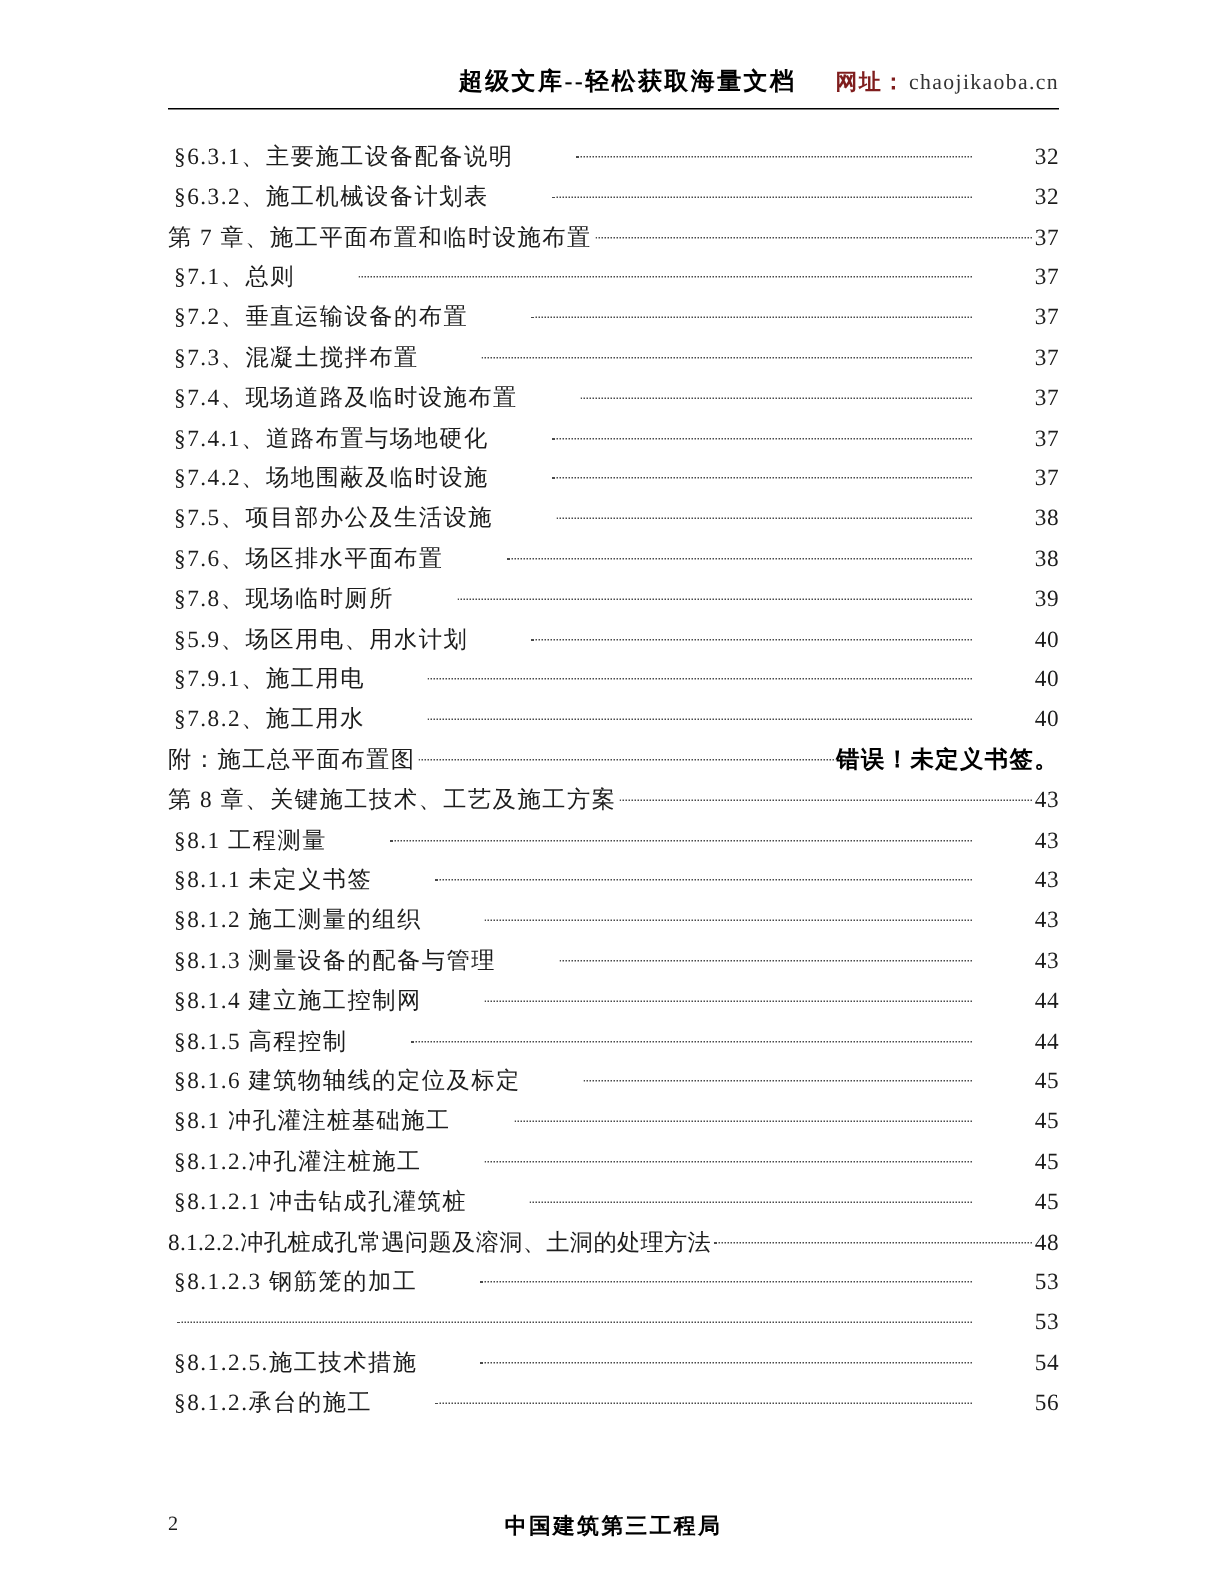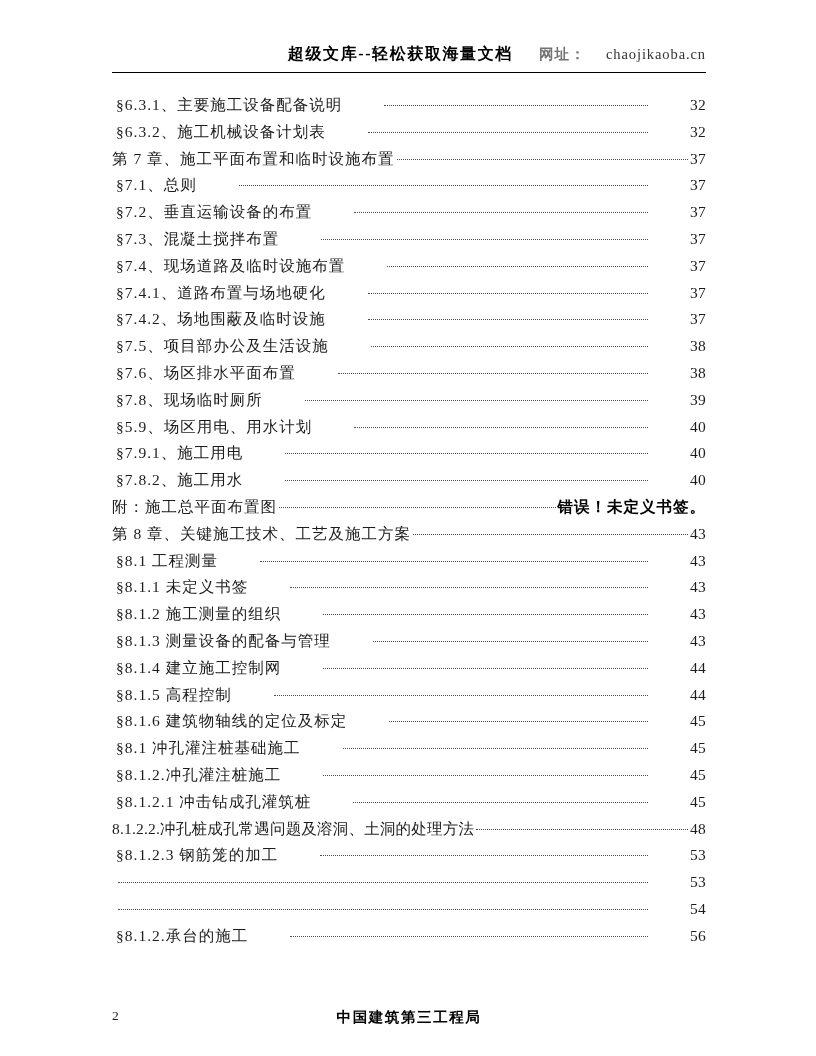--- a/index.html
+++ b/index.html
@@ -37,28 +37,28 @@
     font-weight: bold;
     font-size: 16px;
     letter-spacing: 1.6px;
     color: #000;
   }
   .header-gap { display: inline-block; width: 26px; }
   .header-url-label {
     font-weight: bold;
     font-size: 14.5px;
     letter-spacing: 1.2px;
-    color: #737373;
+    color: #7f1d1d;
   }
   .header-url-value {
     font-size: 14.5px;
     font-family: "Liberation Serif", "DejaVu Serif", serif;
     letter-spacing: 0.9px;
     color: #333;
-    margin-left: 20px;
+    margin-left: 2px;
     text-align: center;
   }
   .header-rule {
     position: absolute;
     left: 0;
     top: 28px;
     width: 594px;
     height: 0;
     border-top: 1.6px solid #000;
   }
@@ -301,20 +301,21 @@
       <div class="toc-row indent">
         <span class="toc-label">§8.1.2.3 钢筋笼的加工</span>
         <span class="toc-leader"></span>
         <span class="toc-page">53</span>
       </div>
       <div class="toc-row indent">
         <span class="toc-leader"></span>
         <span class="toc-page">53</span>
       </div>
       <div class="toc-row indent">
+        <span class="toc-label">§8.1.2.5.施工技术措施</span>
         <span class="toc-leader"></span>
         <span class="toc-page">54</span>
       </div>
       <div class="toc-row indent">
         <span class="toc-label">§8.1.2.承台的施工</span>
         <span class="toc-leader"></span>
         <span class="toc-page">56</span>
       </div>
     </div>
 

